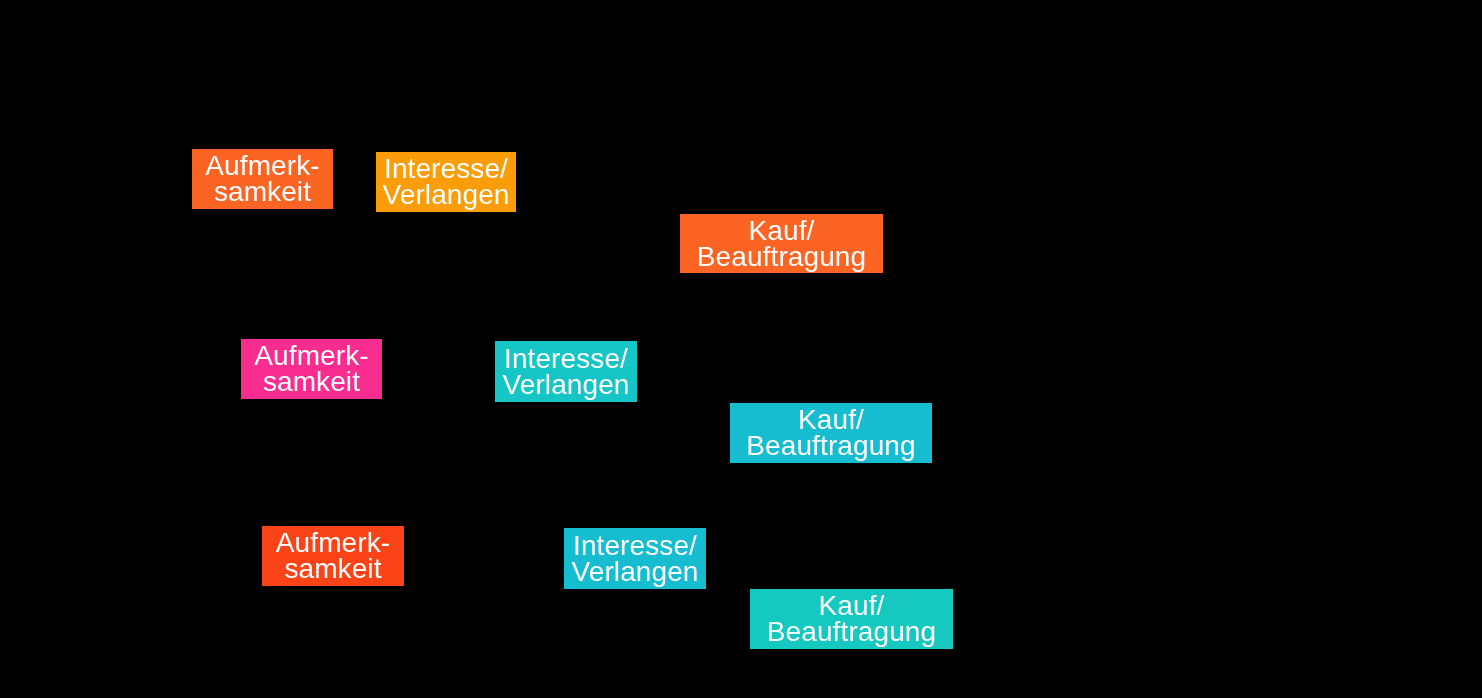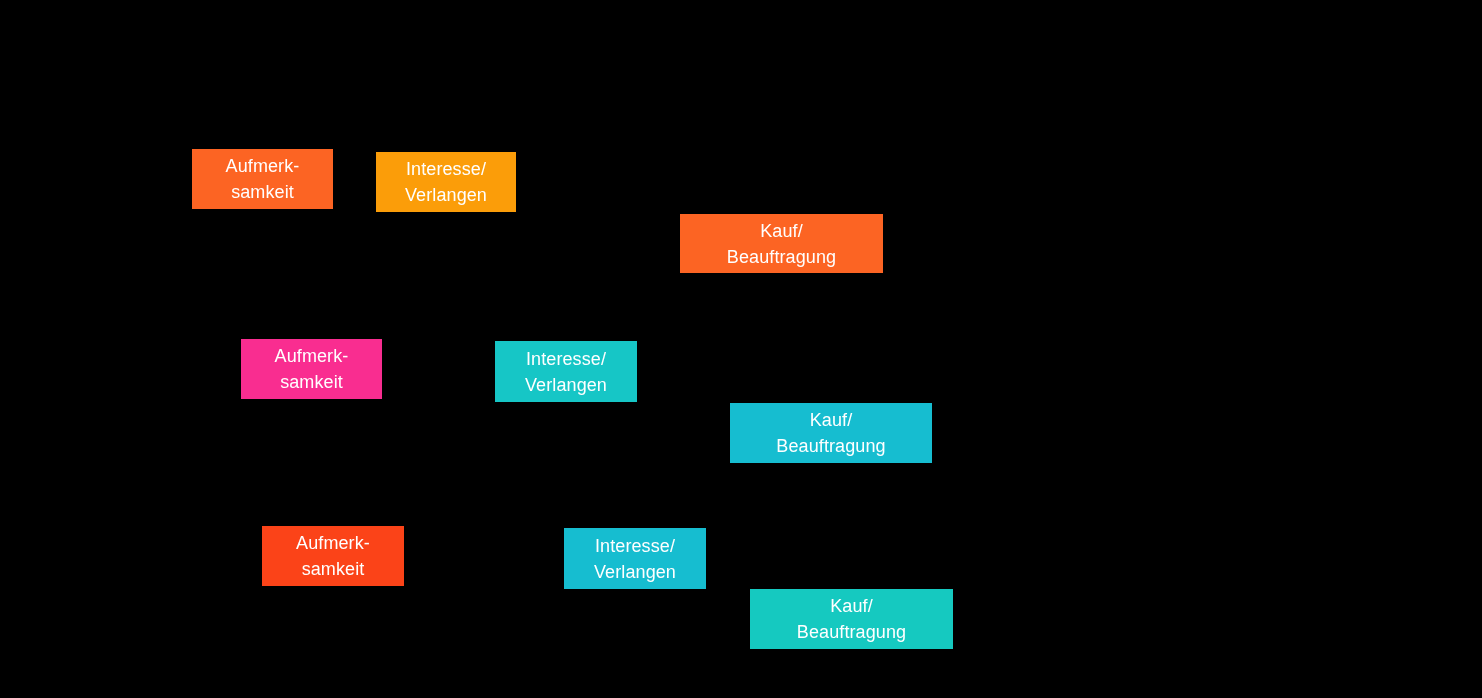--- a/index.html
+++ b/index.html
@@ -19,21 +19,21 @@
     overflow: hidden;
   }
   .stage-box {
     position: absolute;
     box-sizing: border-box;
     display: flex;
     align-items: center;
     justify-content: center;
     text-align: center;
     color: #ffffff;
-    font-size: 18px;
+    font-size: 28px;
     line-height: 26px;
     font-weight: 400;
     letter-spacing: 0.1px;
     white-space: pre-line;
     padding: 0 6px;
     user-select: none;
   }
   .stage-label {
     display: block;
     white-space: pre-line;

